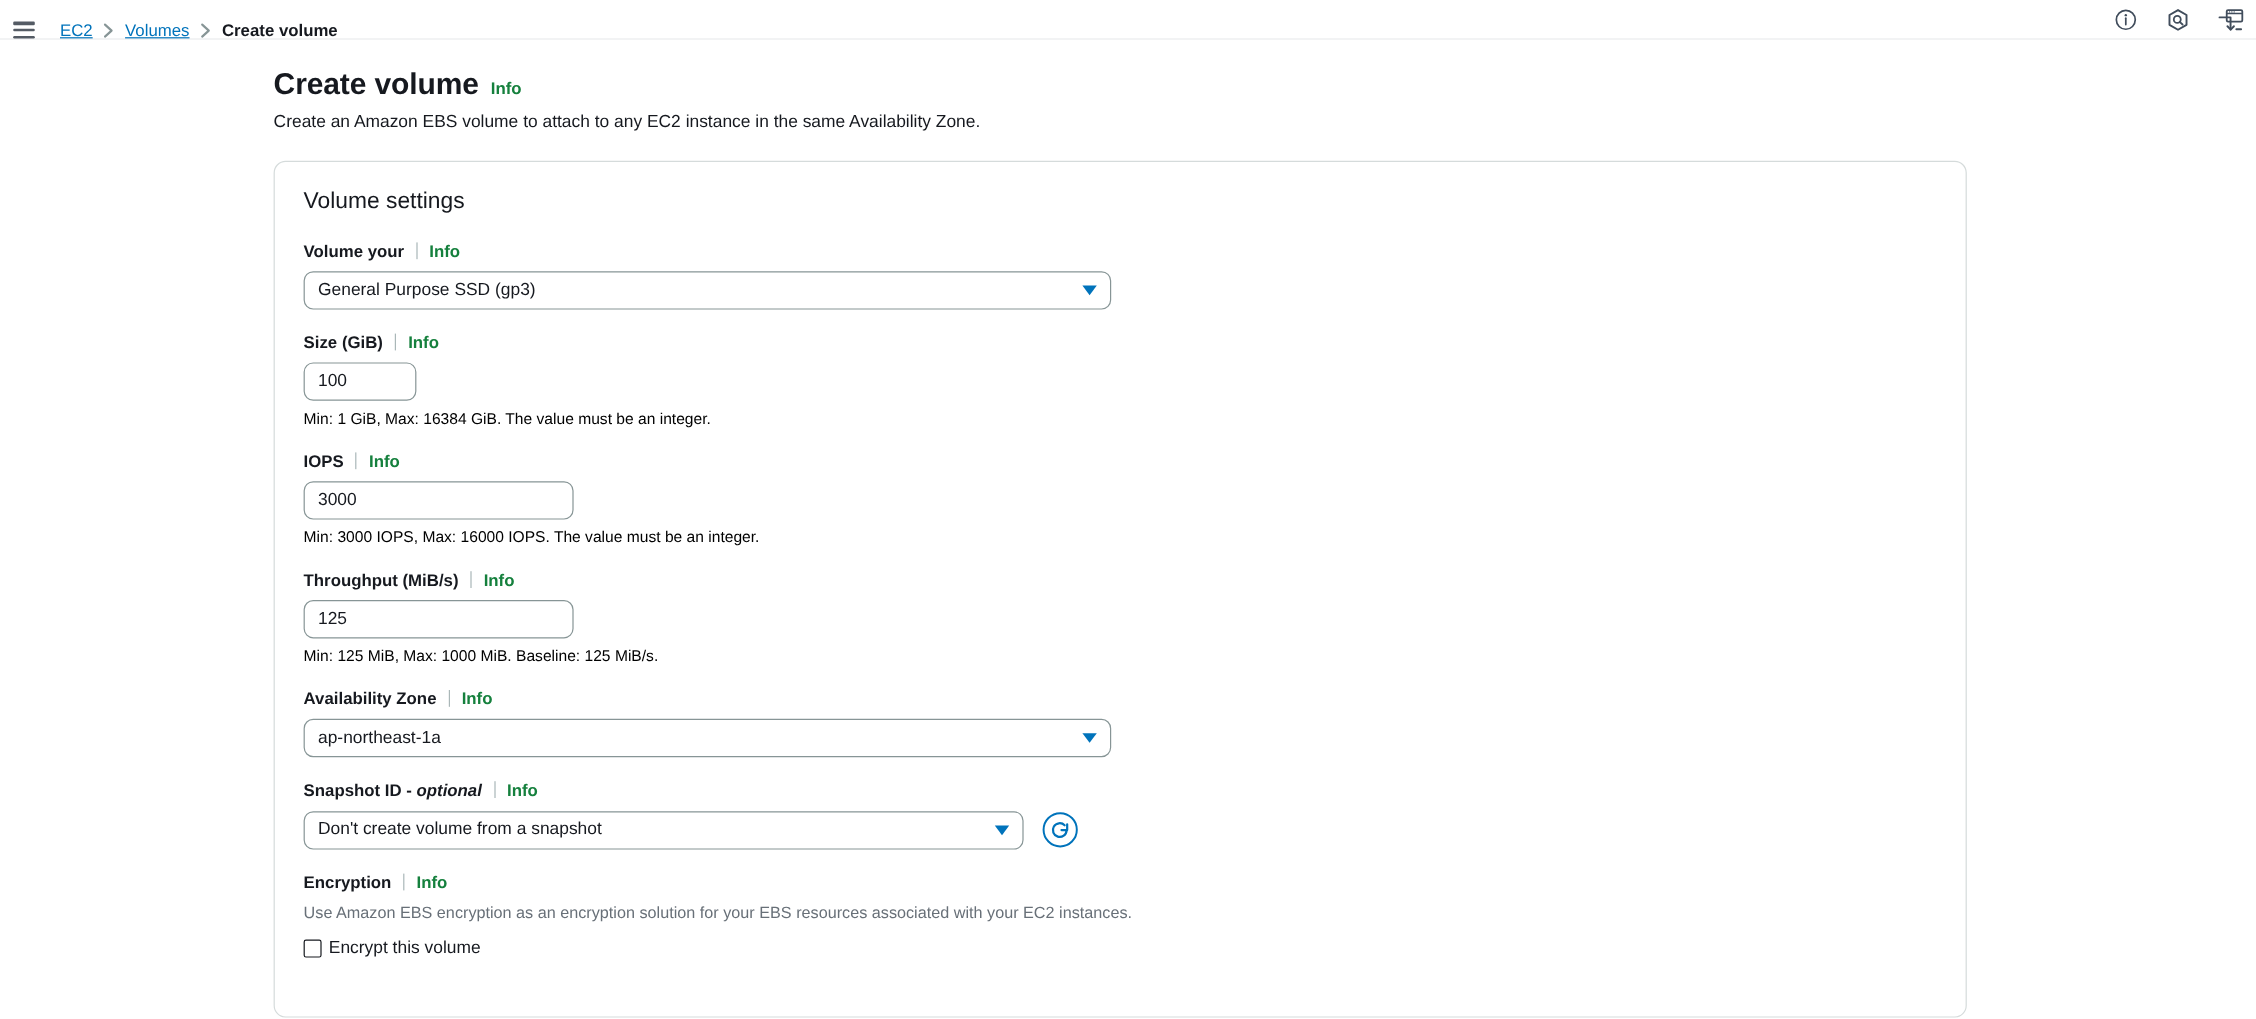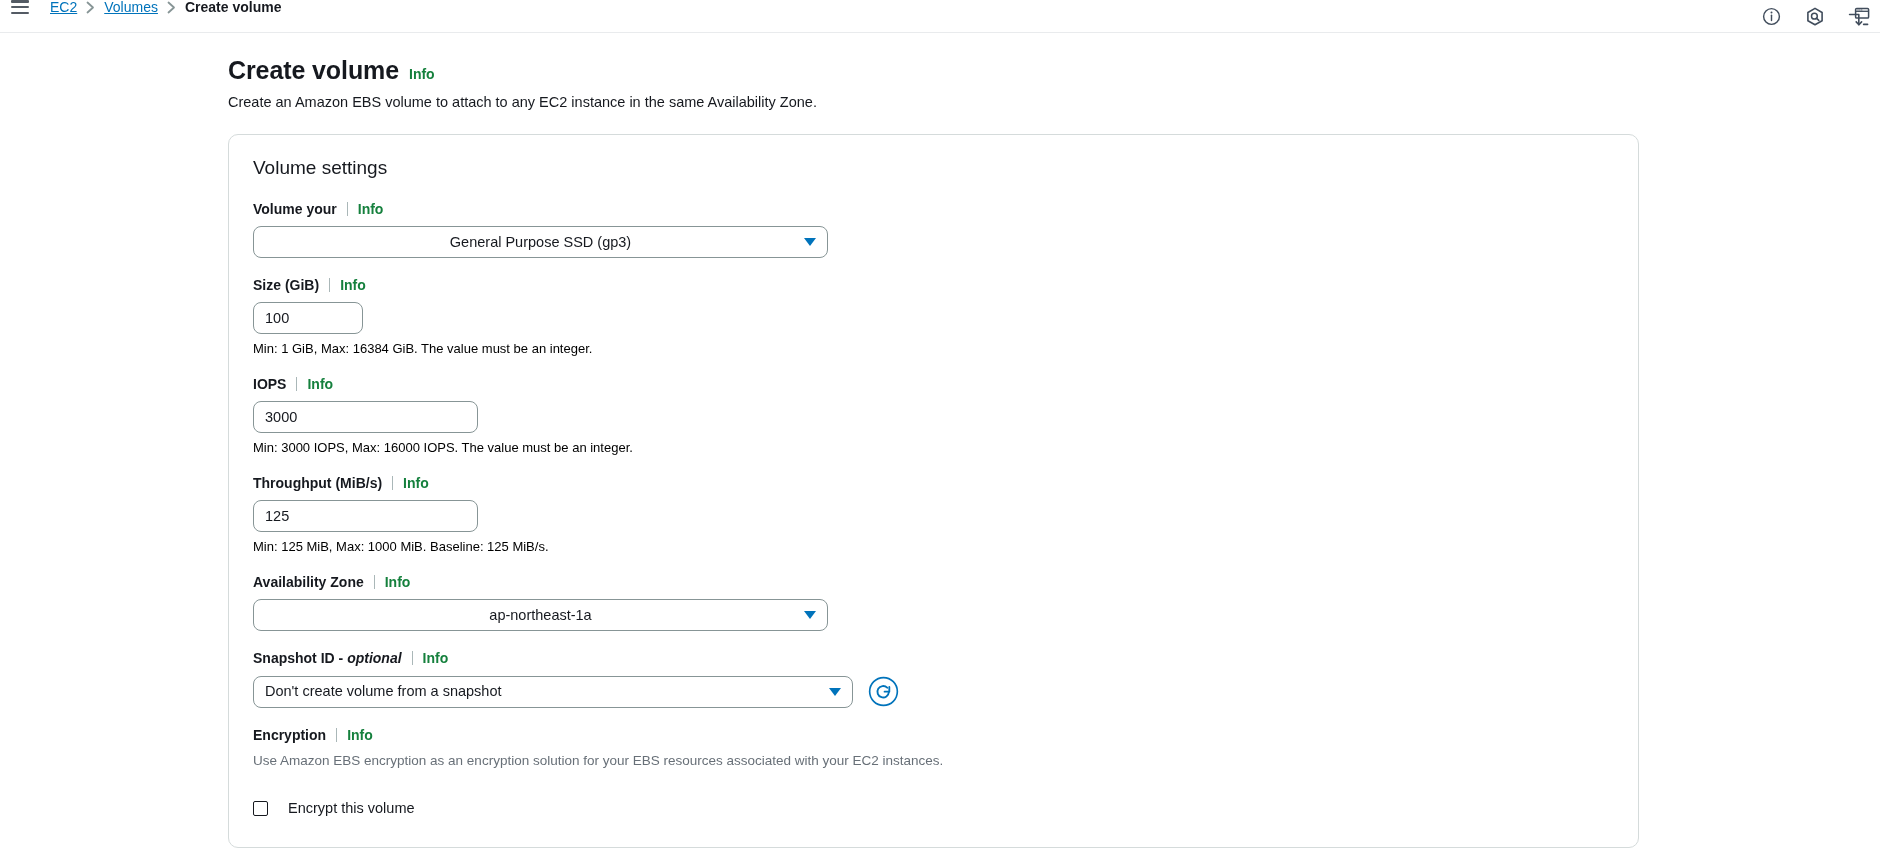--- a/index.html
+++ b/index.html
@@ -14,21 +14,21 @@
     color: #16191f;
   }
 
   
   .topbar {
     position: relative;
     height: 33px;
     background: #ffffff;
     border-bottom: 1px solid #e9ebed;
     display: flex;
-    align-items: flex-start;
+    align-items: flex-end;
     padding: 0 14px 0 11px;
   }
   .hamburger {
     width: 18px;
     height: 14px;
     display: flex;
     flex-direction: column;
     justify-content: space-between;
     cursor: pointer;
     flex: 0 0 auto;
@@ -184,21 +184,21 @@
     border: 1px solid #879596;
     border-radius: 8px;
     background: #ffffff;
     font-family: "Liberation Sans", sans-serif;
     font-size: 14.5px;
     color: #16191f;
     padding: 0 11px;
     outline: none;
     display: block;
   }
-  .text-input.size-sm { width: 110px; }
+  .text-input.size-sm { width: 94px; }
   .text-input.size-md { width: 225px; }
 
   .select {
     position: relative;
     height: 32px;
     border: 1px solid #879596;
     border-radius: 8px;
     background: #ffffff;
     display: flex;
     align-items: center;
@@ -215,21 +215,21 @@
     position: absolute;
     right: 11px;
     top: 50%;
     transform: translateY(-50%);
     width: 0;
     height: 0;
     border-left: 6.5px solid transparent;
     border-right: 6.5px solid transparent;
     border-top: 8px solid #0073bb;
   }
-  .select.w-lg { width: 575px; justify-content: center; }
+  .select.w-lg { width: 673px; }
   .select.w-md { width: 600px; }
 
   .snapshot-row {
     display: flex;
     align-items: center;
     gap: 14px;
   }
   .refresh-btn {
     width: 33px;
     height: 33px;
@@ -247,22 +247,22 @@
   
   .enc-desc {
     font-size: 13.5px;
     line-height: 18px;
     color: #687078;
     margin-top: 2px;
   }
   .checkbox-row {
     display: flex;
     align-items: center;
-    gap: 20px;
-    margin-top: 29px;
+    gap: 6px;
+    margin-top: 11px;
     cursor: pointer;
   }
   .checkbox-box {
     width: 15px;
     height: 15px;
     border: 1.6px solid #16191f;
     border-radius: 2px;
     background: #ffffff;
     flex: 0 0 auto;
   }

